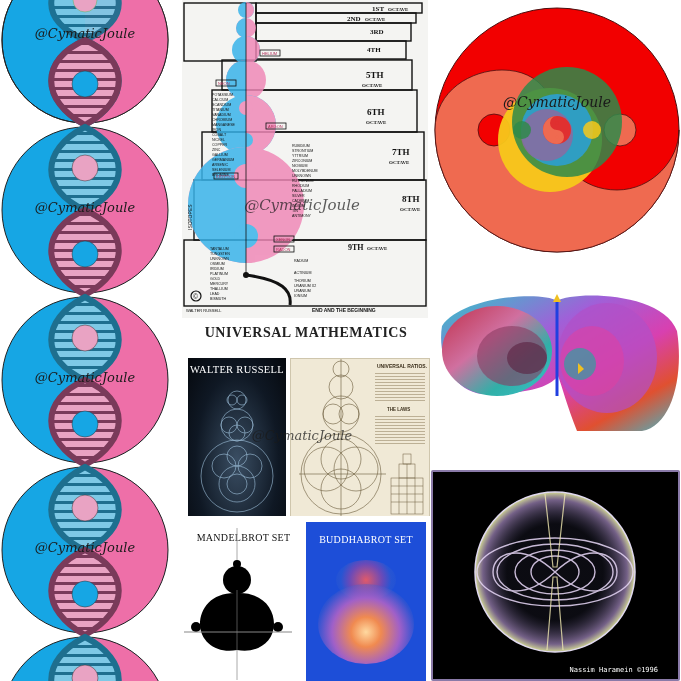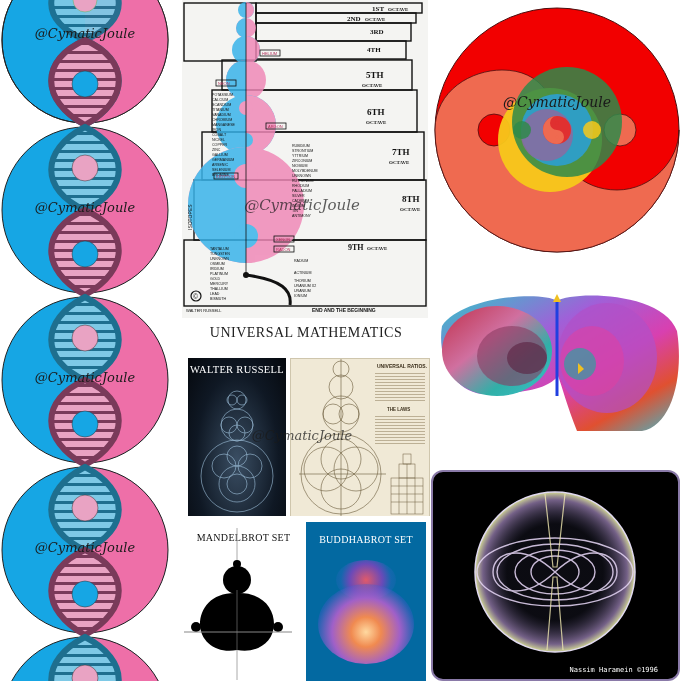--- a/index.html
+++ b/index.html
@@ -219,21 +219,21 @@
     <text class="sans" x="10" y="230" font-size="5" fill="#111" transform="rotate(-90 10 230)">ISOTOPES</text>
     <circle cx="14" cy="296" r="5" fill="none" stroke="#111" stroke-width="1.2"></circle>
     <text class="sans" x="11" y="299" font-size="7" fill="#111">©</text>
     <text class="sans" x="4" y="312" font-size="4" fill="#111">WALTER RUSSELL</text>
     <text class="sans" x="130" y="312" font-size="5" font-weight="bold" fill="#111">END AND THE BEGINNING</text>
     <text class="wm" x="120" y="210" font-size="15" text-anchor="middle" fill="#d9e6ef" opacity="0.7">@CymaticJoule</text>
   </svg>
 </div>
 
 <div class="panel" style="left:182px;top:320px;width:248px;height:196px;background:#ffffff;">
-  <div class="serif" style="text-align:center;font-size:14px;letter-spacing:0.5px;color:#222;margin-top:5px;">UNIVERSAL MATHEMATICS</div>
+  <div class="serif" style="text-align:center;font-size:14px;letter-spacing:0.5px;color:#222;margin-top:5px;font-weight:bold;">UNIVERSAL MATHEMATICS</div>
 
   <div style="position:absolute;left:6px;top:38px;width:98px;height:158px;background:radial-gradient(ellipse at 50% 65%,#3a4e63 0%,#0f1824 60%,#05080d 100%);">
     <div class="serif" style="position:absolute;top:6px;width:100%;text-align:center;color:#fff;font-size:10.5px;letter-spacing:0.3px;">WALTER RUSSELL</div>
     <svg width="98" height="158" style="position:absolute;left:0;top:0;">
       <g fill="none" stroke="#a9cde8" stroke-width="0.7" opacity="0.8">
         <circle cx="49" cy="42" r="9"></circle>
           <circle cx="44" cy="42" r="5"></circle>
           <circle cx="54" cy="42" r="5"></circle>
         <circle cx="49" cy="67" r="16"></circle>
           <circle cx="41" cy="67" r="8"></circle>
@@ -295,21 +295,21 @@
     <circle cx="55" cy="44" r="4" fill="#000"></circle>
     <circle cx="55" cy="60" r="14" fill="#000"></circle>
     <path d="M55,73 C30,72 18,88 18,104 C18,122 35,134 55,130 C75,134 92,122 92,104 C92,88 80,72 55,73Z" fill="#000"></path>
     <circle cx="14" cy="107" r="5" fill="#000"></circle>
     <circle cx="96" cy="107" r="5" fill="#000"></circle>
     <line x1="2" y1="112" x2="110" y2="112" stroke="#aaa" stroke-width="0.8"></line>
     <line x1="55" y1="70" x2="55" y2="130" stroke="#888" stroke-width="0.6"></line>
   </svg>
 </div>
 
-<div class="panel" style="left:306px;top:522px;width:120px;height:159px;background:#0369a1;">
+<div class="panel" style="left:306px;top:522px;width:120px;height:159px;background:#1d4ed8;">
   <div class="serif" style="position:absolute;top:12px;width:100%;text-align:center;font-size:10px;color:#fff;letter-spacing:0.3px;">BUDDHABROT SET</div>
   <div style="position:absolute;left:30px;top:38px;width:60px;height:40px;border-radius:50%;background:radial-gradient(circle,#e05a6a 0%,#6a4ab8 45%,rgba(60,100,200,0.3) 70%,transparent 100%);"></div>
   <div style="position:absolute;left:12px;top:62px;width:96px;height:80px;border-radius:50%;background:radial-gradient(ellipse at 50% 60%,#ffd9a0 0%,#f08a50 22%,#a060c8 50%,rgba(70,90,200,0.4) 72%,transparent 100%);"></div>
 </div>
 
 <div class="panel" style="left:432px;top:0;width:249px;height:280px;background:#ffffff;">
   <svg width="249" height="280">
     <circle cx="125" cy="130" r="122" fill="#f20000" stroke="#4a1010" stroke-width="1"></circle>
     <path d="M3,130 C3,90 40,70 70,70 C110,70 125,100 125,130 C125,165 150,190 185,190 C220,190 247,160 247,130 A122,122 0 0 1 3,130Z" fill="#ef6a50" stroke="#4a1010" stroke-width="0.8"></path>
     <circle cx="62" cy="130" r="16" fill="#f20000" stroke="#4a1010" stroke-width="0.8"></circle>
@@ -351,21 +351,21 @@
     <ellipse cx="95" cy="72" rx="20" ry="16" fill="#5a2040" opacity="0.6"></ellipse>
     <ellipse cx="175" cy="72" rx="50" ry="55" fill="#b050c8" opacity="0.7"></ellipse>
     <ellipse cx="160" cy="75" rx="32" ry="35" fill="#e040a0" opacity="0.55"></ellipse>
     <ellipse cx="148" cy="78" rx="16" ry="16" fill="#30a0a0" opacity="0.7"></ellipse>
     <line x1="125" y1="15" x2="125" y2="110" stroke="#2040e0" stroke-width="3"></line>
     <polygon points="125,8 121,16 129,16" fill="#f0c020"></polygon>
     <polygon points="152,83 146,77 146,88" fill="#f0c020"></polygon>
   </svg>
 </div>
 
-<div class="panel" style="left:431px;top:470px;width:245px;height:207px;background:#000;border:2px solid #8a7aa8;border-radius:12px;">
+<div class="panel" style="left:431px;top:470px;width:245px;height:207px;background:#000;border:2px solid #8a7aa8;border-radius:2px;">
   <svg width="245" height="207">
     <defs>
       <radialGradient id="sg" cx="50%" cy="50%" r="50%">
         <stop offset="0.6" stop-color="#3a3a5a" stop-opacity="0.2"></stop>
         <stop offset="0.9" stop-color="#c0a0e0" stop-opacity="0.6"></stop>
         <stop offset="1" stop-color="#e8f0a0" stop-opacity="0.9"></stop>
       </radialGradient>
     </defs>
     <circle cx="122" cy="100" r="80" fill="url(#sg)" stroke="#e0d8f0" stroke-width="1.5"></circle>
     <g fill="none" stroke="#e8d8f8" stroke-width="1.4" opacity="0.85">

